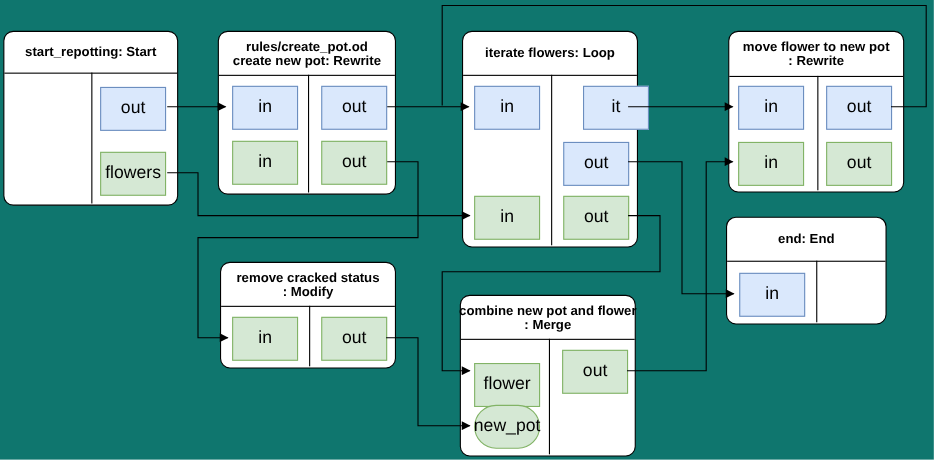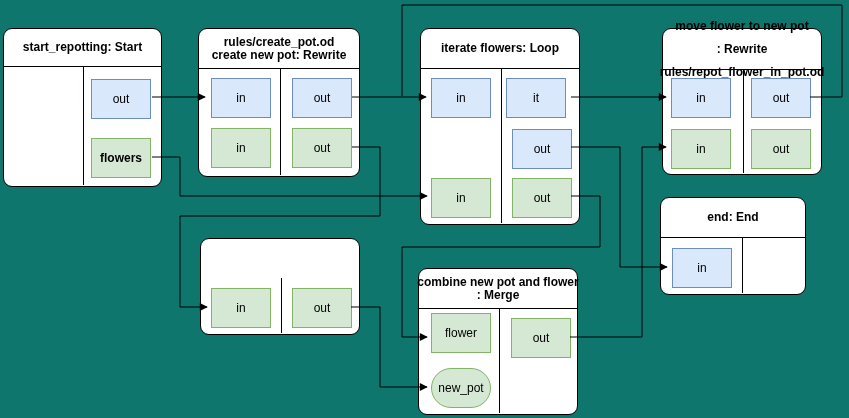--- a/index.html
+++ b/index.html
@@ -14,99 +14,102 @@
   .node-title {
     position:absolute; left:0; right:0; top:0;
     display:flex; flex-direction:column; align-items:center; justify-content:center;
     font-weight:bold; font-size:12px; line-height:13px; color:#000;
     border-bottom:1px solid #000; text-align:center; white-space:nowrap;
   }
   .vdiv { position:absolute; width:1px; background:#000000; bottom:1px; }
   .port {
     position:absolute; width:60px; height:40px; box-sizing:border-box;
     display:flex; align-items:center; justify-content:center;
-    font-size:12px; color:#000; white-space:nowrap;
+    font-size:16px; color:#000; white-space:nowrap;
   }
   .port.blue  { background:#dae8fc; border:1px solid #6c8ebf; }
   .port.green { background:#d5e8d4; border:1px solid #82b366; }
   svg.edges { position:absolute; left:0; top:0; pointer-events:none; }
   svg.edges polyline { fill:none; stroke:#000000; stroke-width:1; }
 </style>
 </head>
 <body>
 
 <div id="canvas">
 
   <div class="node" style="left:3px; top:28px; width:159px; height:159px;">
     <div class="node-title" style="height:37px;">
       <span>start_repotting: Start</span>
     </div>
     <div class="vdiv" style="left:79px; top:37px;"></div>
     <div class="port blue" style="left:87px; top:50px;">out</div>
-    <div class="port green" style="left:87px; top:109px;font-weight:bold;">flowers</div>
+    <div class="port green" style="left:87px; top:109px;">flowers</div>
   </div>
 
   <div class="node" style="left:198px; top:28px; width:162px; height:149px;">
     <div class="node-title" style="height:39px;">
       <span>rules/create_pot.od</span>
       <span>create new pot: Rewrite</span>
     </div>
     <div class="vdiv" style="left:81px; top:39px;"></div>
     <div class="port blue" style="left:12px; top:49px;">in</div>
     <div class="port blue" style="left:93px; top:49px;">out</div>
     <div class="port green" style="left:12px; top:99px;">in</div>
     <div class="port green" style="left:93px; top:99px;">out</div>
   </div>
 
   <div class="node" style="left:420px; top:28px; width:160px; height:197px;">
     <div class="node-title" style="height:39px;">
       <span>iterate flowers: Loop</span>
     </div>
     <div class="vdiv" style="left:80px; top:39px;"></div>
     <div class="port blue" style="left:10px; top:49px;">in</div>
-    <div class="port blue" style="left:85px; top:49px;">it</div>
+    <div class="port blue" style="left:109px; top:49px;">it</div>
     <div class="port blue" style="left:91px; top:100px;">out</div>
     <div class="port green" style="left:10px; top:149px;">in</div>
     <div class="port green" style="left:91px; top:149px;">out</div>
   </div>
 
   <div class="node" style="left:662px; top:28px; width:160px; height:147px;">
-    <div class="node-title" style="height:40px;gap:10px;">
+    <div class="node-title" style="height:40px;">
       <span>move flower to new pot</span>
       <span>: Rewrite</span>
-      <span>rules/repot_flower_in_pot.od</span>
     </div>
     <div class="vdiv" style="left:80px; top:40px;"></div>
     <div class="port blue" style="left:8px; top:49px;">in</div>
     <div class="port blue" style="left:88px; top:49px;">out</div>
     <div class="port green" style="left:8px; top:100px;">in</div>
     <div class="port green" style="left:88px; top:100px;">out</div>
   </div>
 
   <div class="node" style="left:660px; top:197px; width:146px; height:98px;">
     <div class="node-title" style="height:39px;">
       <span>end: End</span>
     </div>
     <div class="vdiv" style="left:81px; top:39px;"></div>
     <div class="port blue" style="left:11px; top:50px;">in</div>
   </div>
 
   <div class="node" style="left:200px; top:238px; width:160px; height:97px;">
+    <div class="node-title" style="height:39px;">
+      <span>remove cracked status</span>
+      <span>: Modify</span>
+    </div>
     <div class="vdiv" style="left:80px; top:39px;"></div>
     <div class="port green" style="left:10px; top:49px;">in</div>
     <div class="port green" style="left:91px; top:49px;">out</div>
   </div>
 
   <div class="node" style="left:418px; top:268px; width:160px; height:147px;">
     <div class="node-title" style="height:39px;align-items:center;">
       <span>combine new pot and flower</span>
       <span>: Merge</span>
     </div>
     <div class="vdiv" style="left:80px; top:39px;"></div>
-    <div class="port green" style="left:12px; top:44px;">flower</div>
+    <div class="port green" style="left:12px; top:61px;">flower</div>
     <div class="port green" style="left:12px; top:99px;border-radius:20px;">new_pot</div>
     <div class="port green" style="left:92px; top:49px;">out</div>
   </div>
 
   <svg class="edges" width="849" height="418" viewBox="0 0 849 418">
     <defs>
       <marker id="arrow" viewBox="0 0 10 10" refX="9" refY="5" markerWidth="10" markerHeight="8" markerUnits="userSpaceOnUse" orient="auto">
         <path d="M0,0 L10,5 L0,10 z" fill="#000000"></path>
       </marker>
     </defs>

